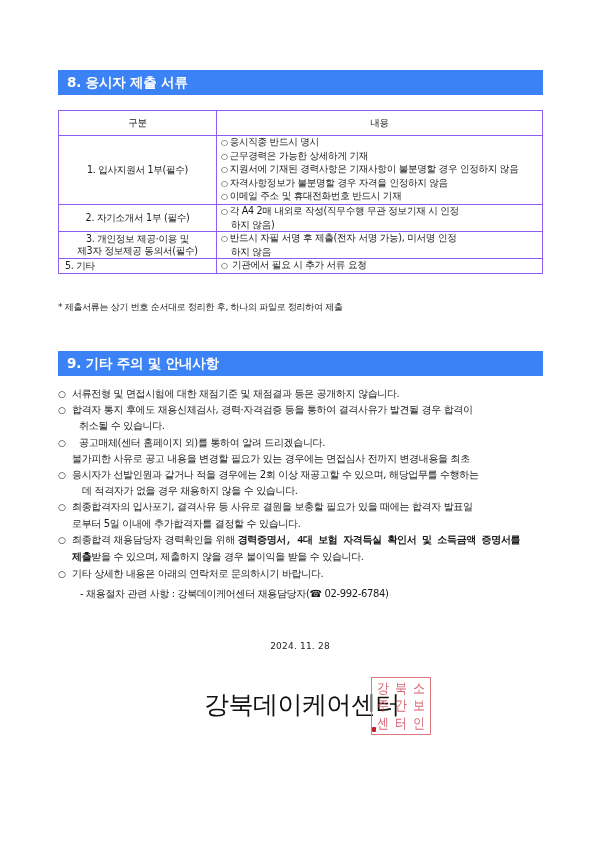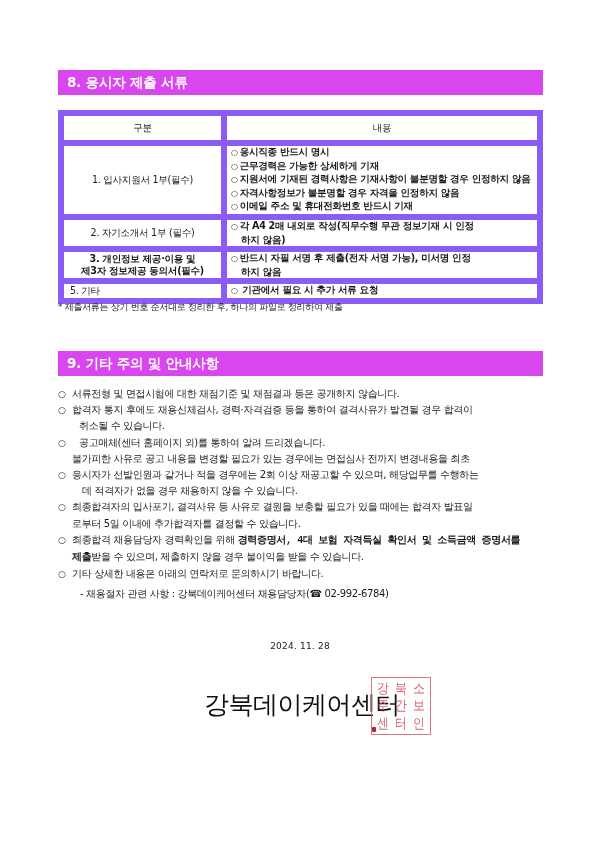--- a/index.html
+++ b/index.html
@@ -18,21 +18,21 @@
     .page {
       position: absolute;
       left: 0; top: 0;
       width: 600px; height: 849px;
     }
     .section-bar {
       position: absolute;
       left: 58px;
       width: 485px;
       height: 25px;
-      background: #d946ef;
+      background: #3b82f6;
       color: #ffffff;
       font-size: 13.5px;
       font-weight: bold;
       line-height: 25px;
       padding-left: 9px;
       box-sizing: border-box;
       letter-spacing: -0.2px;
     }
     #bar8 { top: 70px; }
     #bar9 { top: 351px; }
@@ -42,38 +42,38 @@
       left: 58px;
       top: 110px;
       width: 485px;
       border-collapse: collapse;
       border: 1.3px solid #111;
       font-size: 9.6px;
       line-height: 12.6px;
       letter-spacing: -0.3px;
     }
     table.docs th, table.docs td {
-      border: 6px solid #8b5cf6;
+      border: 1px solid #8b5cf6;
       padding: 0 3px;
       vertical-align: middle;
     }
     table.docs th {
       font-weight: normal;
       height: 24px;
       text-align: center;
       color: #222;
     }
     table.docs th.col1 { width: 151px; }
     table.docs td.cat {
       text-align: center;
       white-space: nowrap;
     }
     table.docs td.cat.left { text-align: left; padding-left: 6px; }
     table.docs td.content { padding-left: 4px; }
-    .cline { display: block; white-space: nowrap; font-weight: bold; }
+    .cline { display: block; white-space: nowrap; }
     .cline.indent { padding-left: 10px; }
     .bullet-o { font-size: 8px; margin-right: 2px; }
 
     .footnotes {
       position: absolute;
       left: 58px;
       top: 301px;
       font-size: 9px;
       line-height: 13.5px;
       letter-spacing: -0.3px;

